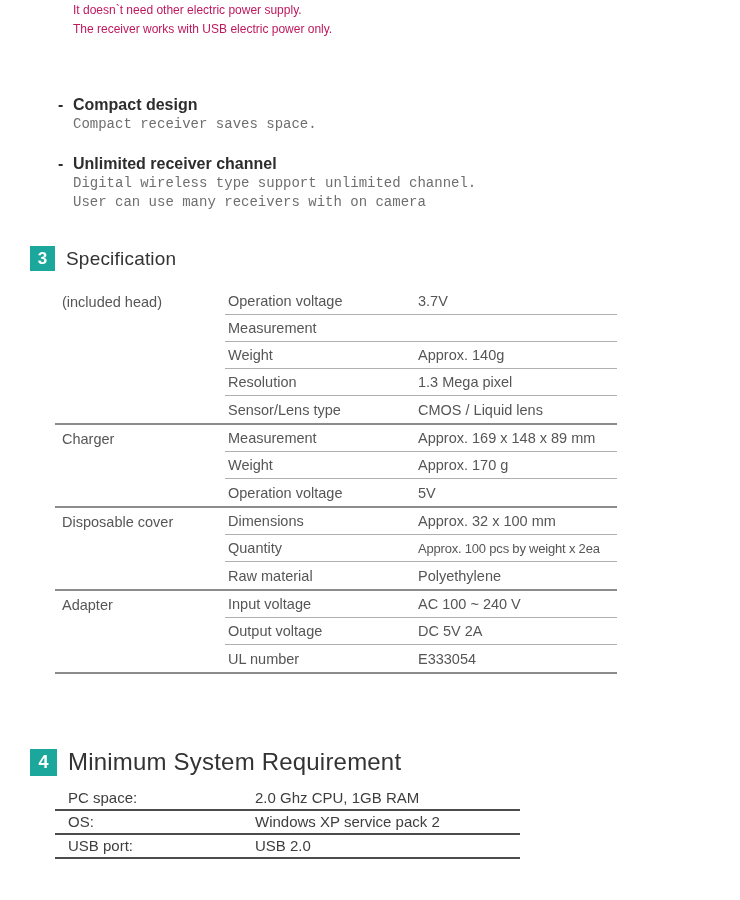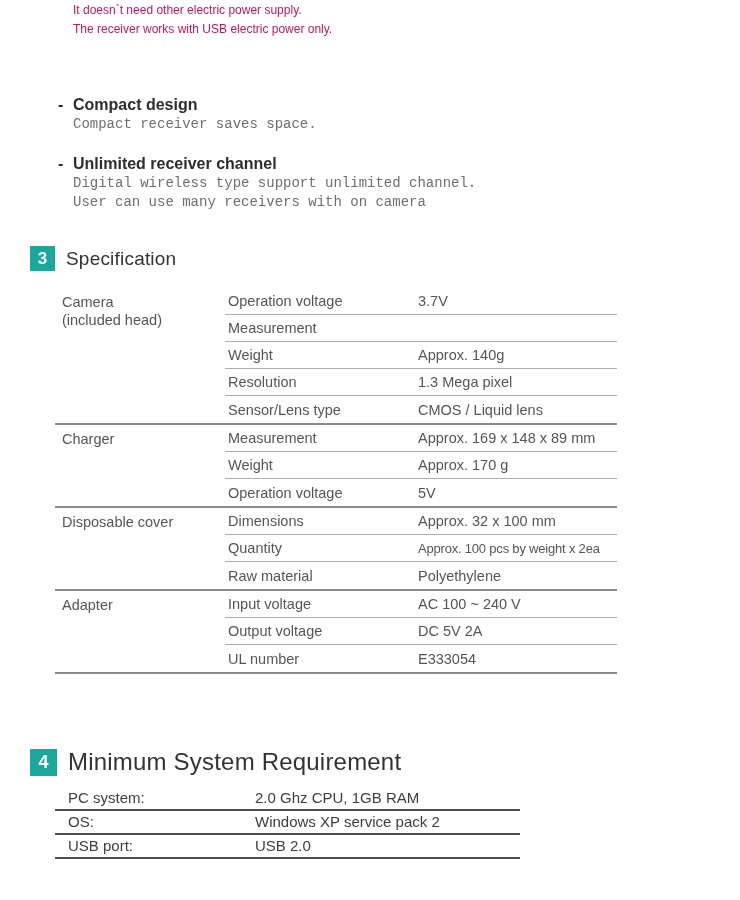--- a/index.html
+++ b/index.html
@@ -103,21 +103,20 @@
 
   <div class="section-header" style="top:246px;">
     <div class="sec-num">3</div>
     <div class="sec-title">Specification</div>
   </div>
 
   <div class="spec-table">
 
     <div class="spec-group">
       <div class="spec-group-label">
-        <div>Camera</div>
         <div>(included head)</div>
       </div>
       <div>
         <div class="spec-row">
           <div class="attr">Operation voltage</div>
           <div class="val">3.7V</div>
         </div>
         <div class="spec-row">
           <div class="attr">Measurement</div>
         </div>
@@ -198,21 +197,21 @@
 
   </div>
 
   <div class="section-header large" style="top:748px;">
     <div class="sec-num">4</div>
     <div class="sec-title">Minimum System Requirement</div>
   </div>
 
   <div class="sys-table">
     <div class="sys-row">
-      <div class="sys-label">PC system:</div>
+      <div class="sys-label">PC space:</div>
       <div class="sys-value">
         <div>2.0 Ghz CPU, 1GB RAM</div>
       </div>
     </div>
     <div class="sys-row">
       <div class="sys-label">OS:</div>
       <div class="sys-value">
         <div>Windows XP service pack 2</div>
       </div>
     </div>

